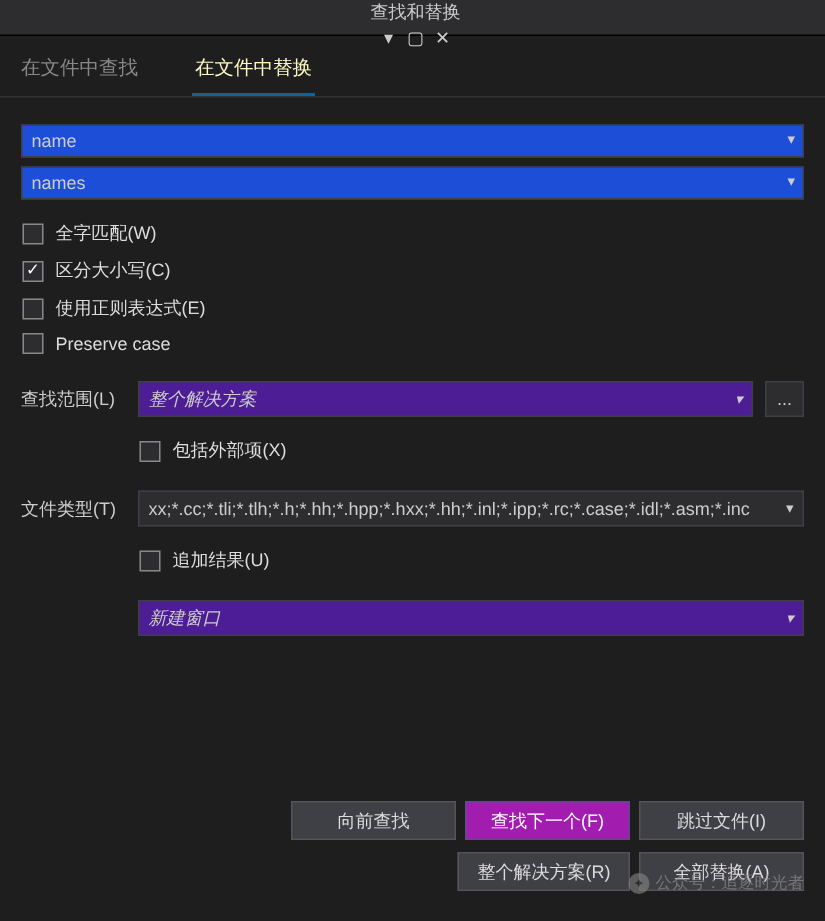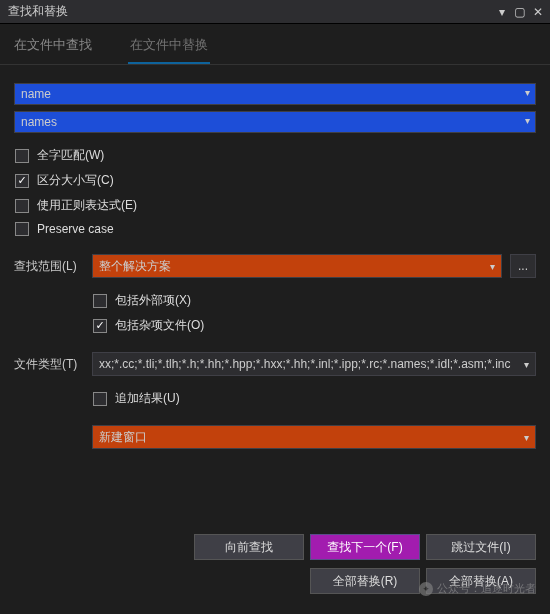--- a/index.html
+++ b/index.html
@@ -1,35 +1,35 @@
 <!DOCTYPE html>
 <html><head>
 <meta charset="utf-8">
 <style>
 * { margin: 0; padding: 0; box-sizing: border-box; font-family: "Microsoft YaHei", "Segoe UI", sans-serif; }
 body { background: #1e1e1e; color: #ccc; font-size: 12px; width: 550px; height: 614px; overflow: hidden; }
-.titlebar { display: flex; align-items: center; justify-content: space-between; background: #2d2d30; border-bottom: 1px solid #000; height: 24px; padding: 0 4px 0 8px; }
+.titlebar { display: flex; align-items: center; justify-content: space-between; background: #2d2d30; border-bottom: 1px solid #000; height: 24px; padding: 0 4px 0 8px; flex-direction: column; }
 .titlebar .title { color: #ccc; font-size: 12px; }
 .titlebar .controls { display: flex; gap: 2px; }
 .titlebar .ctrl { width: 16px; height: 16px; display: flex; align-items: center; justify-content: center; color: #ccc; cursor: pointer; }
 .tabs { display: flex; padding: 6px 12px 0 12px; gap: 34px; border-bottom: 1px solid #333; }
 .tab { color: #888; padding: 6px 2px 8px 2px; cursor: pointer; font-size: 13px; }
-.tab.active { color: #737373; border-bottom: 2px solid #0e639c; }
+.tab.active { color: #fef9c3; border-bottom: 2px solid #0e639c; }
 .content { padding: 18px 14px 10px 14px; }
 .input-field { width: 100%; background: #1d4ed8; border: 1px solid #3f3f46; color: #ccc; padding: 3px 6px; height: 22px; font-size: 12px; outline: none; }
 .input-row { position: relative; margin-bottom: 6px; }
 .input-row .arrow { position: absolute; right: 6px; top: 4px; color: #ccc; font-size: 10px; pointer-events: none; }
 .checks { margin-top: 10px; margin-bottom: 14px; }
 .check-row { display: flex; align-items: center; gap: 8px; padding: 4px 1px; }
 .checkbox { width: 14px; height: 14px; border: 1px solid #888; background: #2d2d30; display: flex; align-items: center; justify-content: center; cursor: pointer; flex-shrink: 0; }
 .checkbox.checked::after { content: "✓"; color: #fff; font-size: 11px; line-height: 1; }
 .check-row label { color: #ddd; font-size: 12px; cursor: pointer; }
 .form-row { display: flex; align-items: center; margin-bottom: 10px; gap: 8px; }
 .form-label { width: 70px; color: #ccc; font-size: 12px; flex-shrink: 0; }
-.select { flex: 1; background: #c2410c; border: 1px solid #3f3f46; color: #ccc; height: 24px; padding: 0 6px; display: flex; align-items: center; justify-content: space-between; cursor: pointer; min-width: 0; }
+.select { flex: 1; background: #4c1d95; border: 1px solid #3f3f46; color: #ccc; height: 24px; padding: 0 6px; display: flex; align-items: center; justify-content: space-between; cursor: pointer; min-width: 0; font-style: italic; }
 .select .arrow { font-size: 10px; color: #ccc; flex-shrink: 0; margin-left: 4px; }
 .select span:first-child { overflow: hidden; white-space: nowrap; text-overflow: clip; }
 .btn-small { width: 26px; height: 24px; background: #2d2d30; border: 1px solid #3f3f46; color: #ccc; display: flex; align-items: center; justify-content: center; cursor: pointer; }
 .indent-group { margin-left: 78px; margin-top: 6px; margin-bottom: 14px; }
 .indent-full { margin-left: 78px; margin-bottom: 10px; }
 .filetype-input { flex: 1; background: #2d2d30; border: 1px solid #3f3f46; color: #ccc; height: 24px; padding: 0 6px; display: flex; align-items: center; justify-content: space-between; cursor: pointer; overflow: hidden; min-width: 0; }
 .filetype-input span:first-child { overflow: hidden; white-space: nowrap; text-overflow: clip; }
 .filetype-input .arrow { font-size: 10px; flex-shrink: 0; margin-left: 4px; }
 .buttons-area { position: absolute; bottom: 20px; right: 14px; display: flex; flex-direction: column; gap: 8px; align-items: flex-end; }
 .button-row { display: flex; gap: 6px; }
@@ -95,30 +95,26 @@
       <span class="arrow">▾</span>
     </div>
     <div class="btn-small">...</div>
   </div>
 
   <div class="indent-group">
     <div class="check-row">
       <div class="checkbox"></div>
       <label>包括外部项(X)</label>
     </div>
-    <div class="check-row">
-      <div class="checkbox checked"></div>
-      <label>包括杂项文件(O)</label>
-    </div>
   </div>
 
   <div class="form-row">
     <div class="form-label">文件类型(T)</div>
     <div class="filetype-input">
-      <span>xx;*.cc;*.tli;*.tlh;*.h;*.hh;*.hpp;*.hxx;*.hh;*.inl;*.ipp;*.rc;*.names;*.idl;*.asm;*.inc</span>
+      <span>xx;*.cc;*.tli;*.tlh;*.h;*.hh;*.hpp;*.hxx;*.hh;*.inl;*.ipp;*.rc;*.case;*.idl;*.asm;*.inc</span>
       <span class="arrow">▾</span>
     </div>
   </div>
 
   <div class="indent-group">
     <div class="check-row">
       <div class="checkbox"></div>
       <label>追加结果(U)</label>
     </div>
   </div>
@@ -132,21 +128,21 @@
 
 </div>
 
 <div class="buttons-area">
   <div class="button-row">
     <div class="btn">向前查找</div>
     <div class="btn primary">查找下一个(F)</div>
     <div class="btn">跳过文件(I)</div>
   </div>
   <div class="button-row">
-    <div class="btn">全部替换(R)</div>
+    <div class="btn">整个解决方案(R)</div>
     <div class="btn">全部替换(A)</div>
   </div>
 </div>
 
 <div class="watermark">
   <span class="wm-icon">✦</span>
   <span>公众号：追逐时光者</span>
 </div>
 
 </div>

